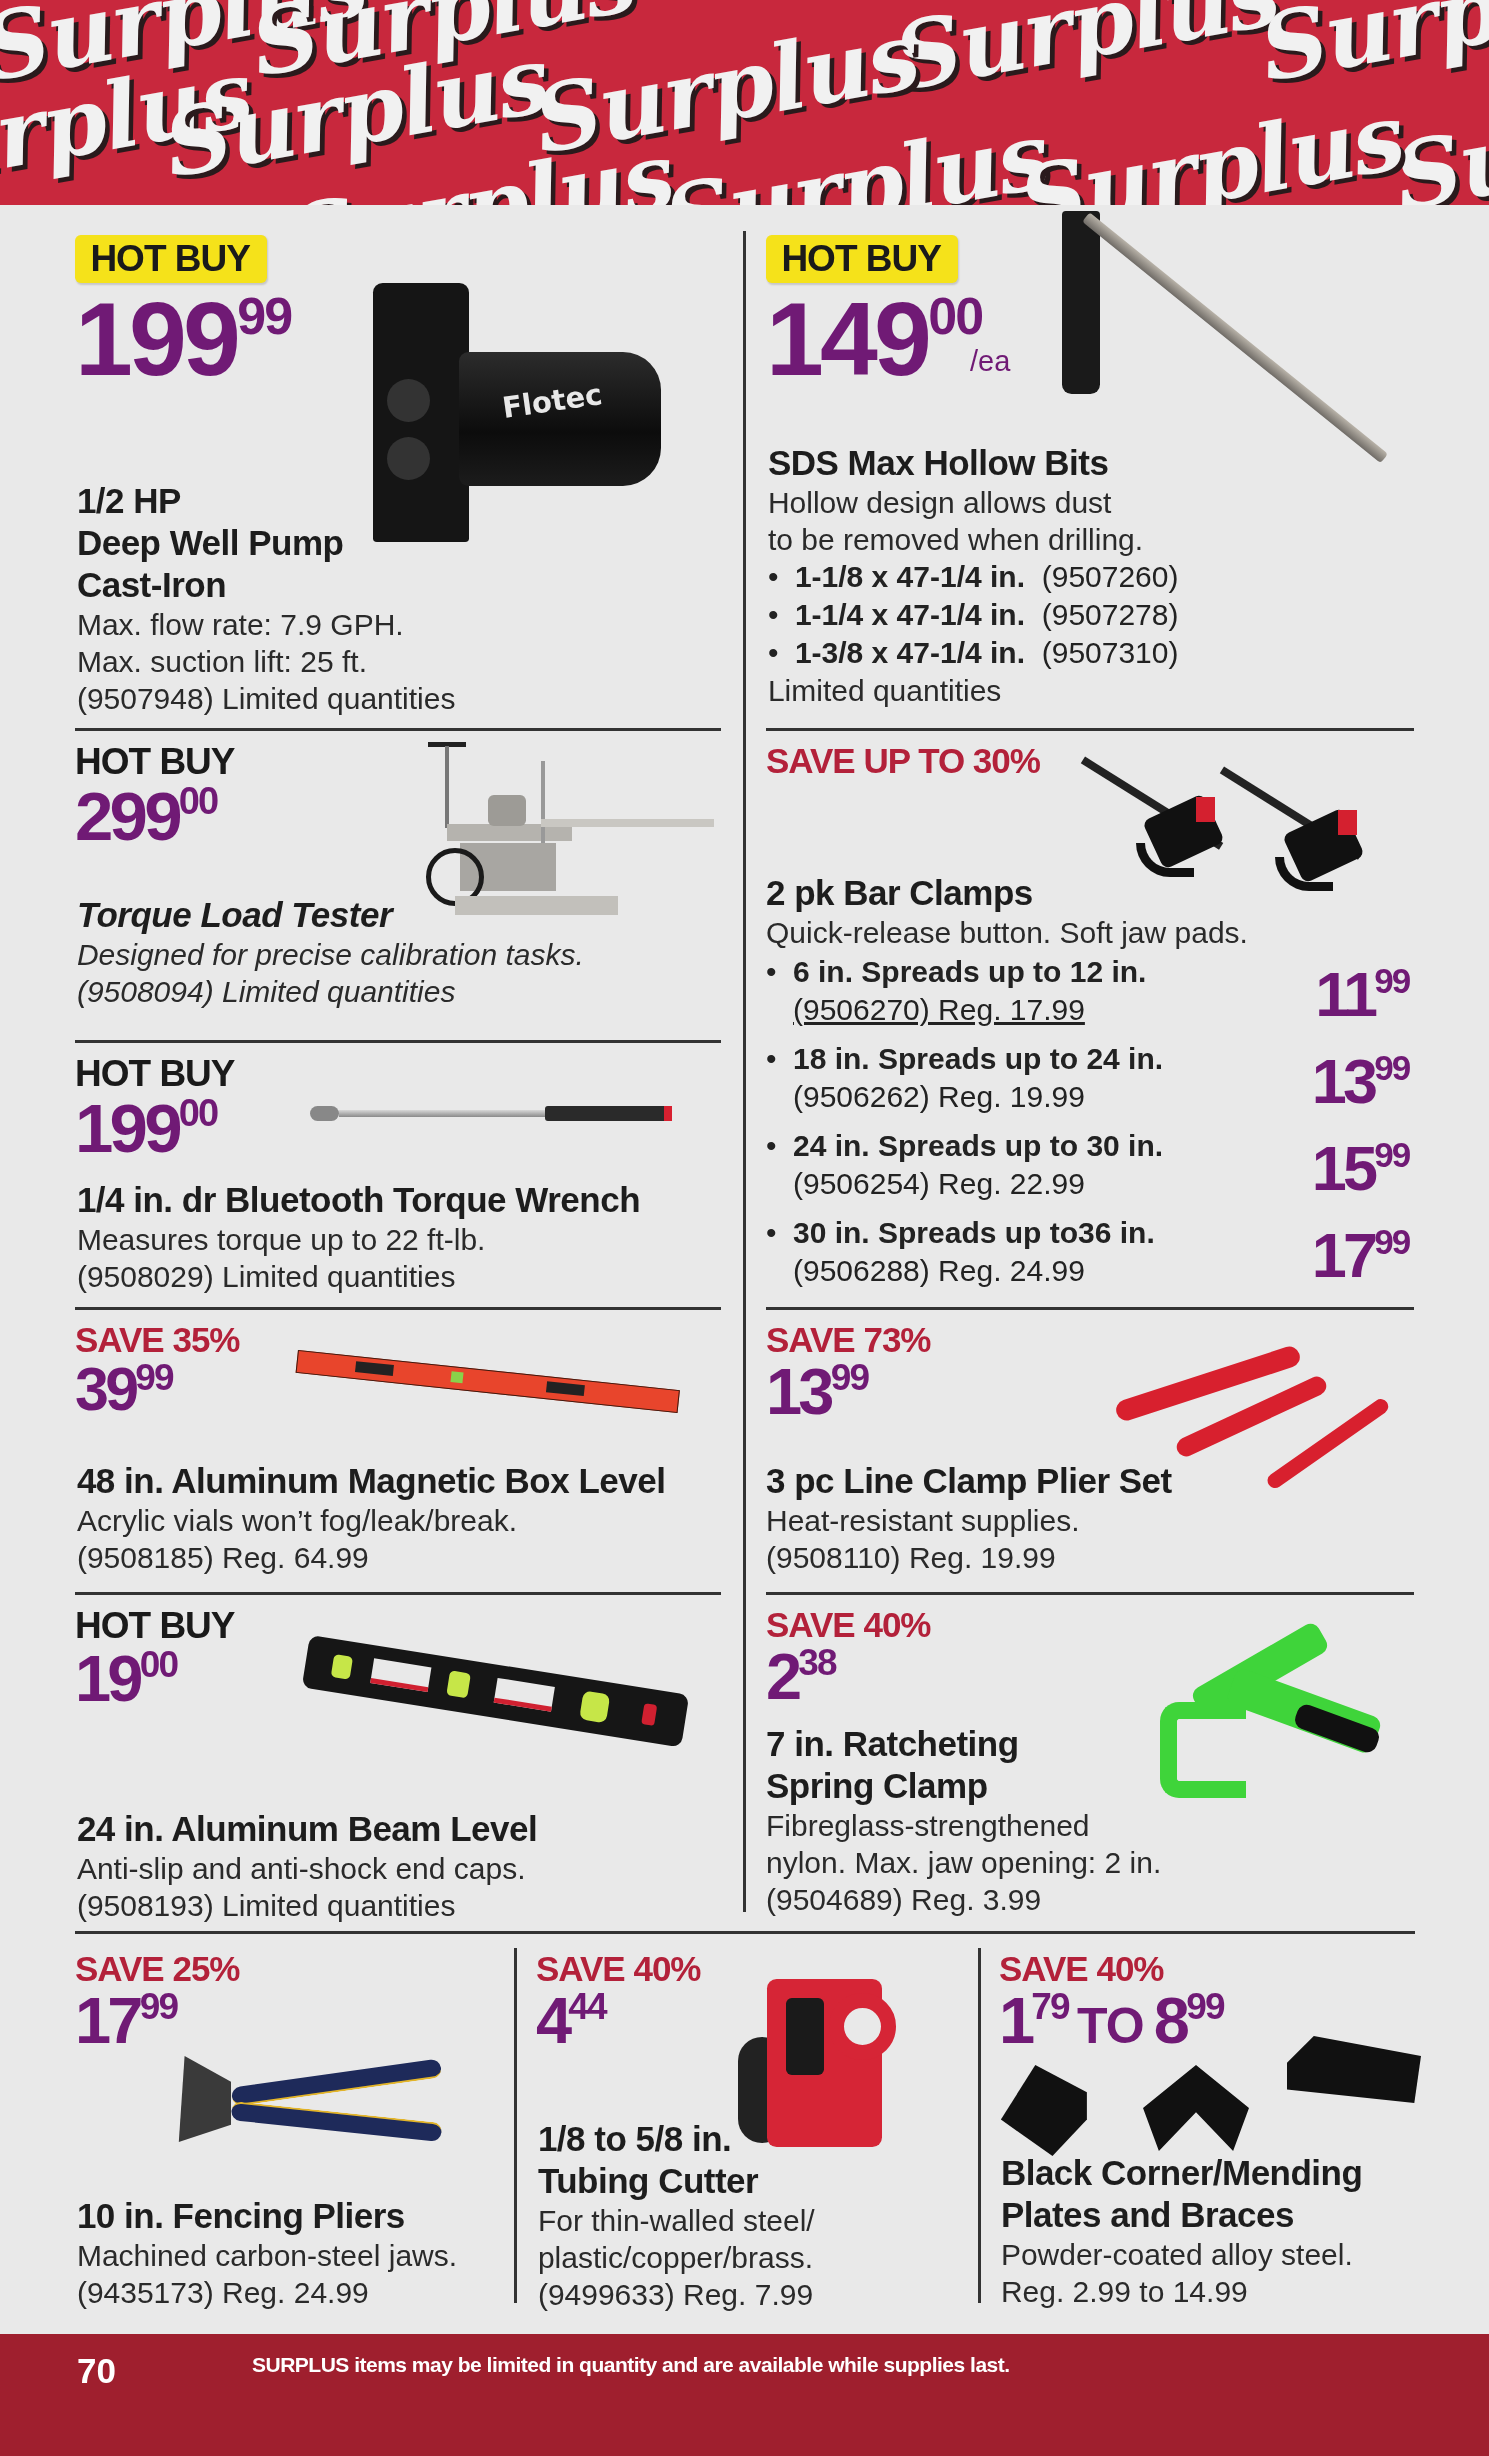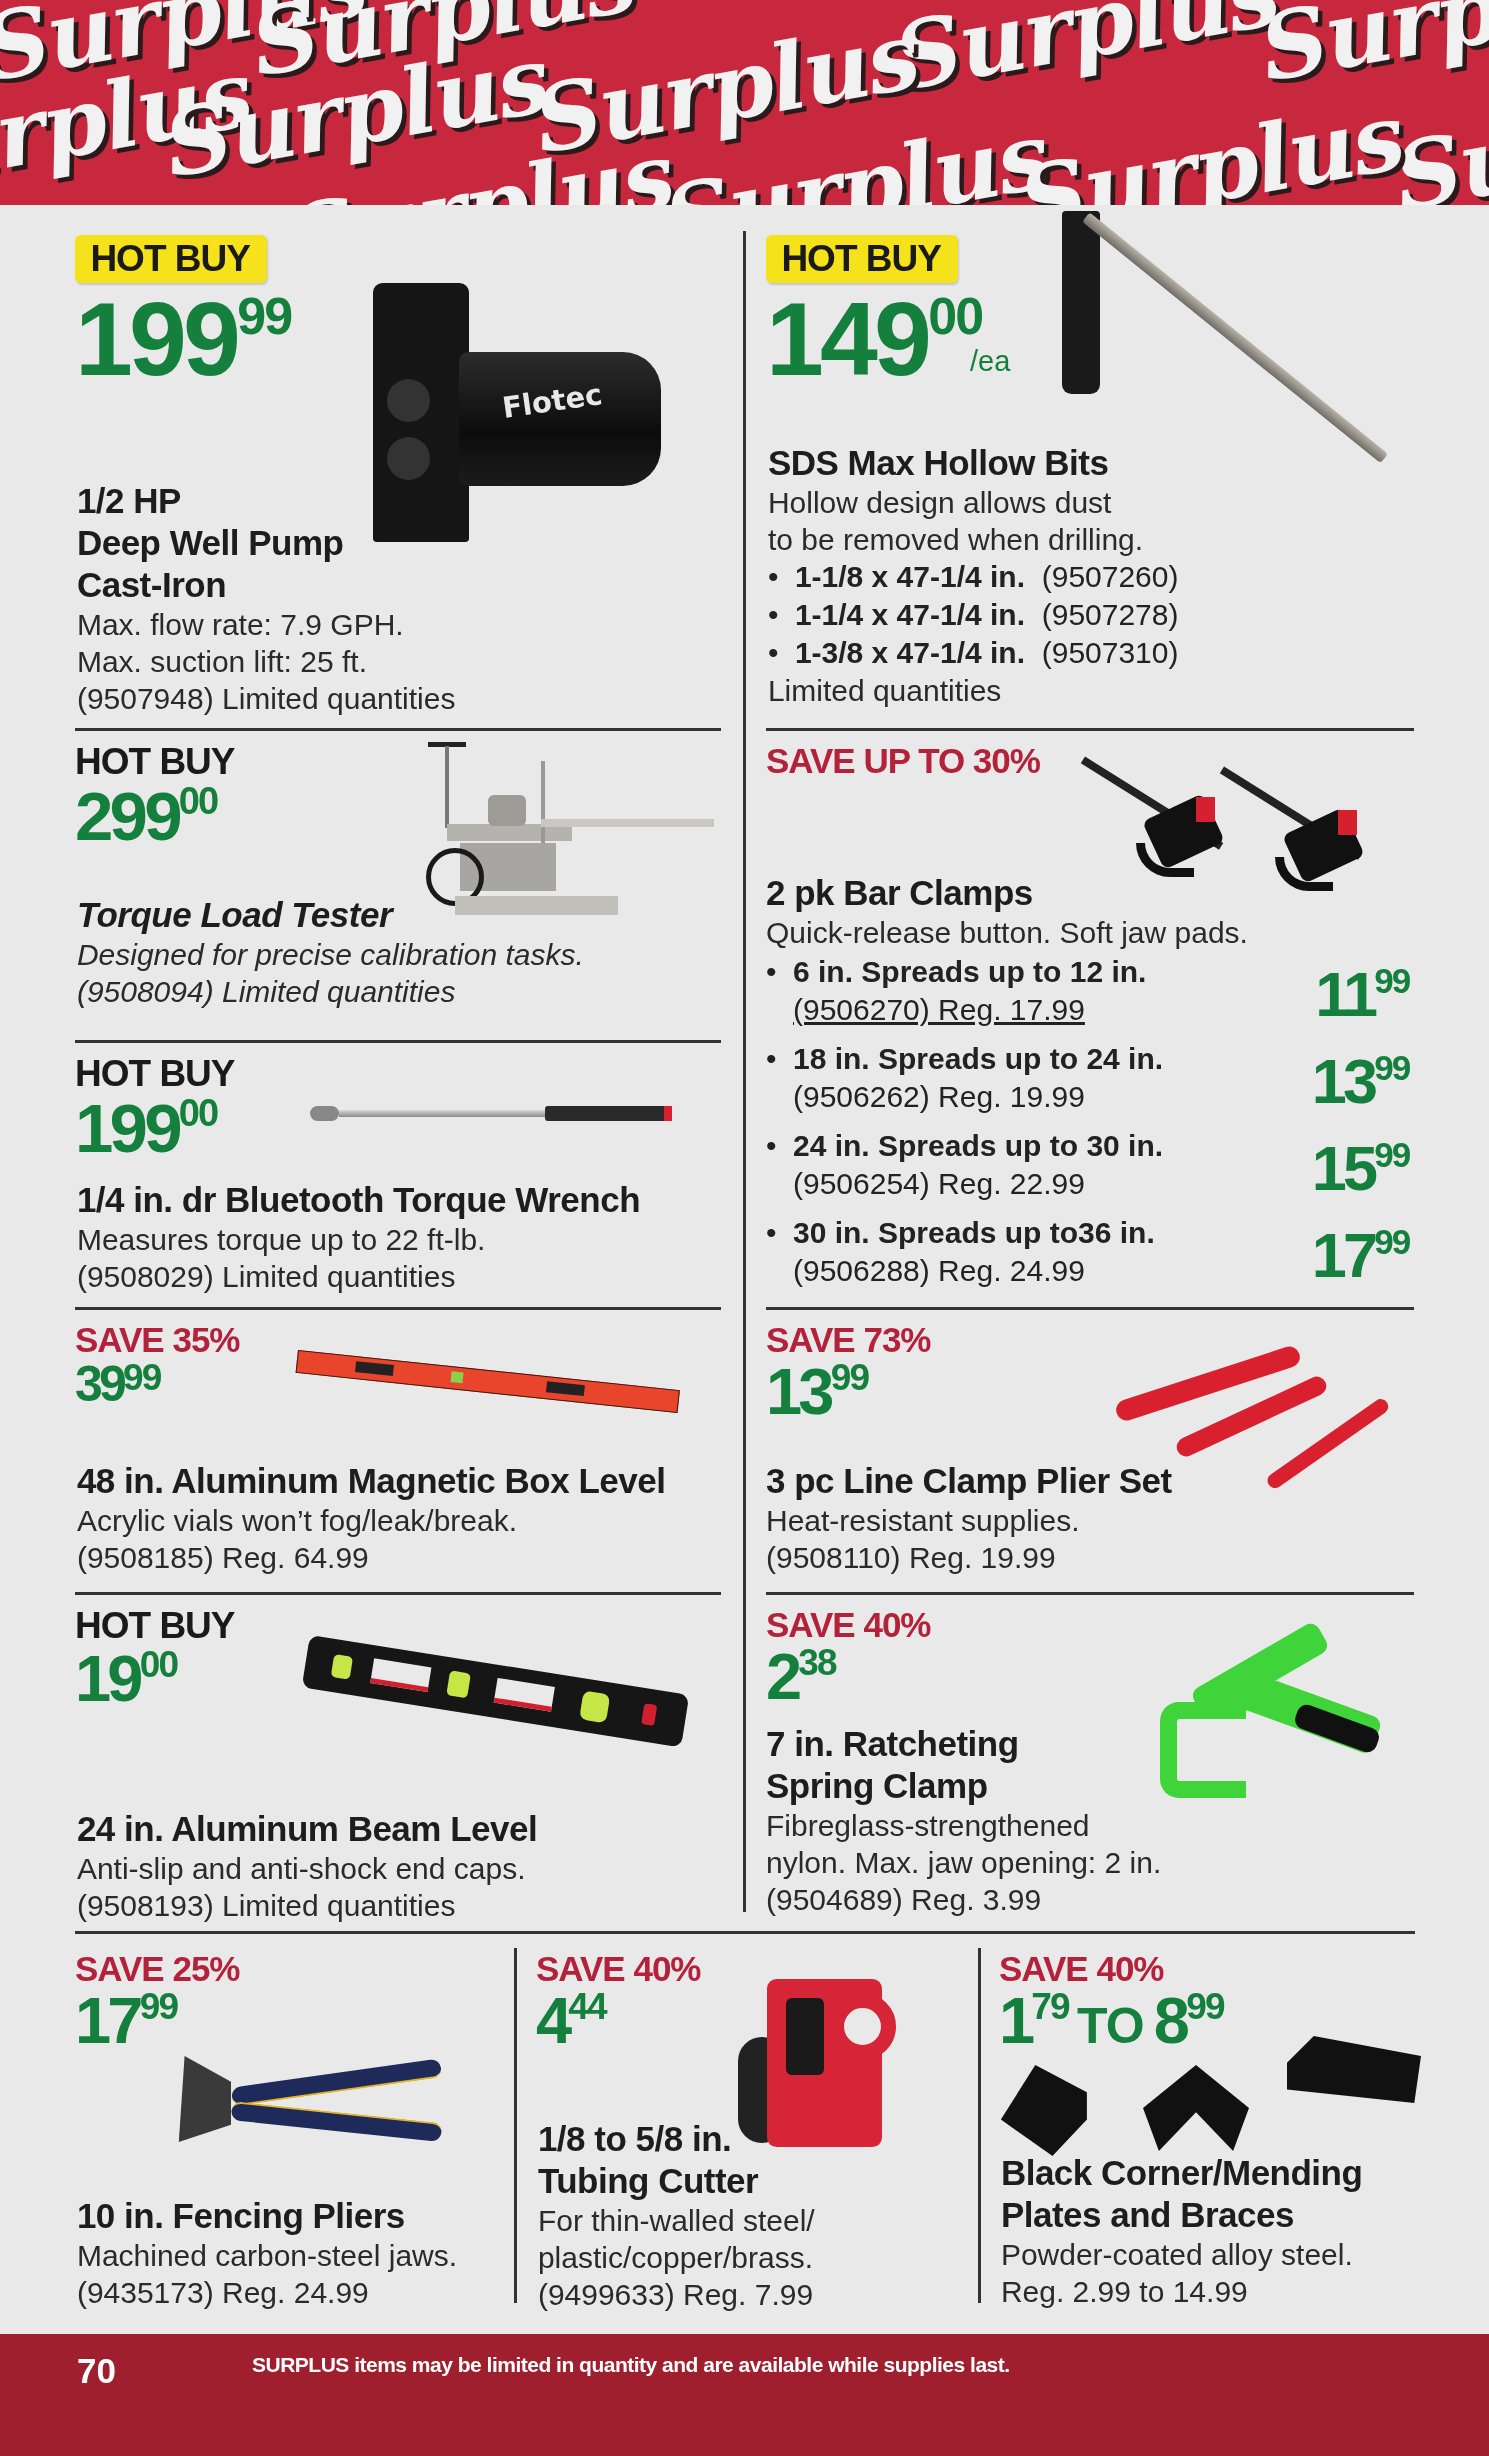--- a/index.html
+++ b/index.html
@@ -48,21 +48,21 @@
   }
   .badge-plain {
     font-weight: bold; font-size: 37px; color: #1a1a1a; letter-spacing: -1px;
     line-height: 40px;
   }
   .badge-red {
     font-weight: bold; font-size: 35px; color: #b3213a; letter-spacing: -1px;
     line-height: 38px;
   }
   .price {
-    font-weight: bold; color: #15803d; letter-spacing: -3.8px; white-space: nowrap;
+    font-weight: bold; color: #701a75; letter-spacing: -3.8px; white-space: nowrap;
     line-height: 1;
   }
   .price .dollars { display: inline-block; }
   .price .cents { display: inline-block; vertical-align: top; letter-spacing: -1.9px; }
   .price .unit { font-weight: normal; letter-spacing: 0; }
   .title { font-weight: bold; font-size: 35px; line-height: 42px; color: #1d1d1d; letter-spacing: -0.5px; }
   .desc { font-size: 30px; line-height: 37px; color: #2a2a2a; }
   .bullet-row { font-size: 30px; line-height: 38px; color: #222; white-space: nowrap; }
   .bullet-row b { font-weight: bold; }
   .bullet-row .dot { display: inline-block; width: 27px; }
@@ -228,21 +228,21 @@
     <div style="position:absolute; left:0; top:1.9px; width:29px; height:15.4px; background:#888; border-radius:7.7px;"></div>
     <div style="position:absolute; left:29px; top:5.8px; width:207px; height:7.7px; background:linear-gradient(#d8d8d8,#8a8a8a);"></div>
     <div style="position:absolute; left:235px; top:1.9px; width:125px; height:15.4px; background:#2a2a2a; border-radius:2.9px;"></div>
     <div style="position:absolute; left:354px; top:1.9px; width:7.7px; height:15.4px; background:#d82030;"></div>
   </div>
 </div>
 
 <div class="product" style="left:75px; top:1321px; width:653px; height:264px;">
   <div class="badge-red">SAVE 35%</div>
   <div class="price">
-    <span class="dollars" style="font-size:50px;">39</span><span class="cents" style="font-size:37px;">99</span>
+    <span class="dollars" style="font-size:61px;">39</span><span class="cents" style="font-size:37px;">99</span>
   </div>
   <div style="position:absolute; top:139px; left:1.9px;">
     <div class="title">48 in. Aluminum Magnetic Box Level</div>
     <div class="desc">Acrylic vials won’t fog/leak/break.</div>
     <div class="desc">(9508185)  Reg. 64.99</div>
   </div>
   <div class="img" style="left:223px; top:29px; width:384px; height:58px;">
     <div style="position:absolute; left:0; top:0; width:384px; height:23px; background:#e8452c; transform-origin:0 0; transform:rotate(6deg); border:1.9px solid #3a1a10;">
       <div style="position:absolute; left:58px; top:3.8px; width:38px; height:11.5px; background:#222;"></div>
       <div style="position:absolute; left:250px; top:3.8px; width:38px; height:11.5px; background:#222;"></div>

